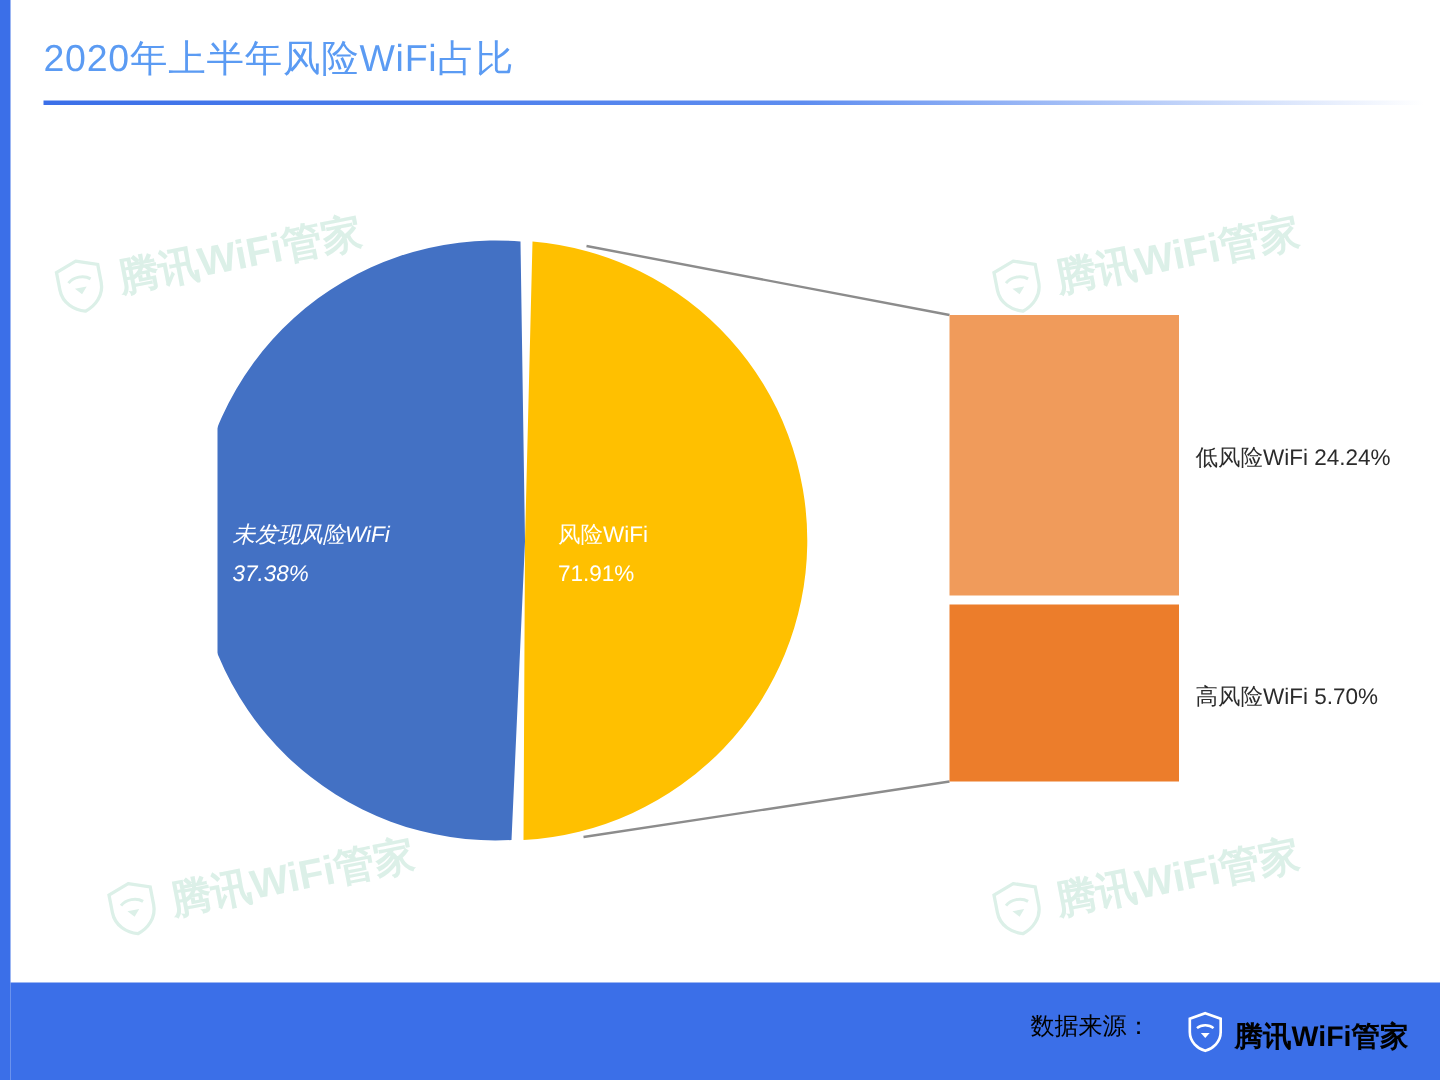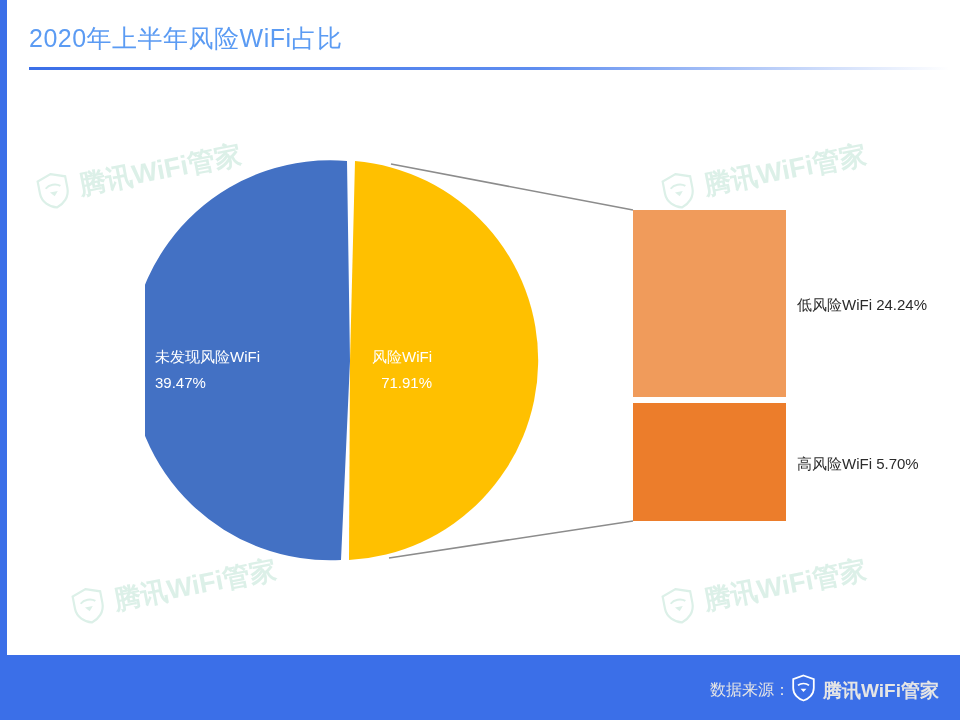--- a/index.html
+++ b/index.html
@@ -46,22 +46,22 @@
   .wm-3{left:65px;top:590px;}
   .wm-4{left:655px;top:590px;}
   
   .chart-area{position:absolute;left:0;top:78px;width:953px;height:570px;}
   .pie-wrap{position:absolute;left:138px;top:78px;width:410px;height:410px;}
   .pie-wrap svg{display:block;}
   .slice-label{
     position:absolute;color:#ffffff;font-size:15px;line-height:26px;
     white-space:nowrap;text-align:left;
   }
-  .lbl-blue{left:148px;top:266px;}
-  .lbl-yellow{left:365px;top:266px;text-align:right;}
+  .lbl-blue{left:148px;top:266px;font-style:italic;}
+  .lbl-yellow{left:365px;top:266px;}
   .connectors{position:absolute;left:0;top:0;width:953px;height:570px;}
   .bars{position:absolute;left:0;top:0;width:953px;height:570px;}
   .bar{
     position:absolute;left:626px;width:153px;
   }
   .bar-low{top:132px;height:187px;background:#F09B5B;}
   .bar-high{top:325px;height:118px;background:#EC7D2B;}
   .bar-label{
     position:absolute;left:790px;
     font-size:15px;color:#2B2B2B;white-space:nowrap;
@@ -72,22 +72,22 @@
   .footer{
     position:absolute;left:0;bottom:0;width:960px;height:65px;
     background:#3B6FE8;
   }
   .footer-title{
     position:absolute;left:29px;top:22px;
     font-size:16px;color:#ffffff;white-space:nowrap;
   }
   .footer-right{
     position:absolute;right:28px;top:19px;
-    display:flex;align-items:center;gap:1px;
-    color:#e5e5e5;white-space:nowrap;
+    display:flex;align-items:flex-start;gap:24px;
+    color:#000000;white-space:nowrap;
   }
   .footer-source{font-size:16px;}
   .footer-brand{
     display:flex;align-items:center;gap:7px;
     font-size:19px;font-weight:bold;
   }
 </style>
 </head>
 <body>
 
@@ -150,21 +150,21 @@
       <svg width="410" height="410" viewBox="0 0 410 410">
 
         <path d="M 202 5 A 200 200 0 1 0 196 404 L 205 205 Z" fill="#4371C4"></path>
 
         <path d="M 210 5 A 200 200 0 0 1 204 404 L 205 205 Z" fill="#FFC000"></path>
       </svg>
     </div>
 
     <div class="slice-label lbl-blue">
       <div>未发现风险WiFi</div>
-      <div>39.47%</div>
+      <div>37.38%</div>
     </div>
     <div class="slice-label lbl-yellow">
       <div>风险WiFi</div>
       <div>71.91%</div>
     </div>
 
     <div class="bars">
       <div class="bar bar-low"></div>
       <div class="bar bar-high"></div>
       <div class="bar-label bar-label-low">低风险WiFi  24.24%</div>

